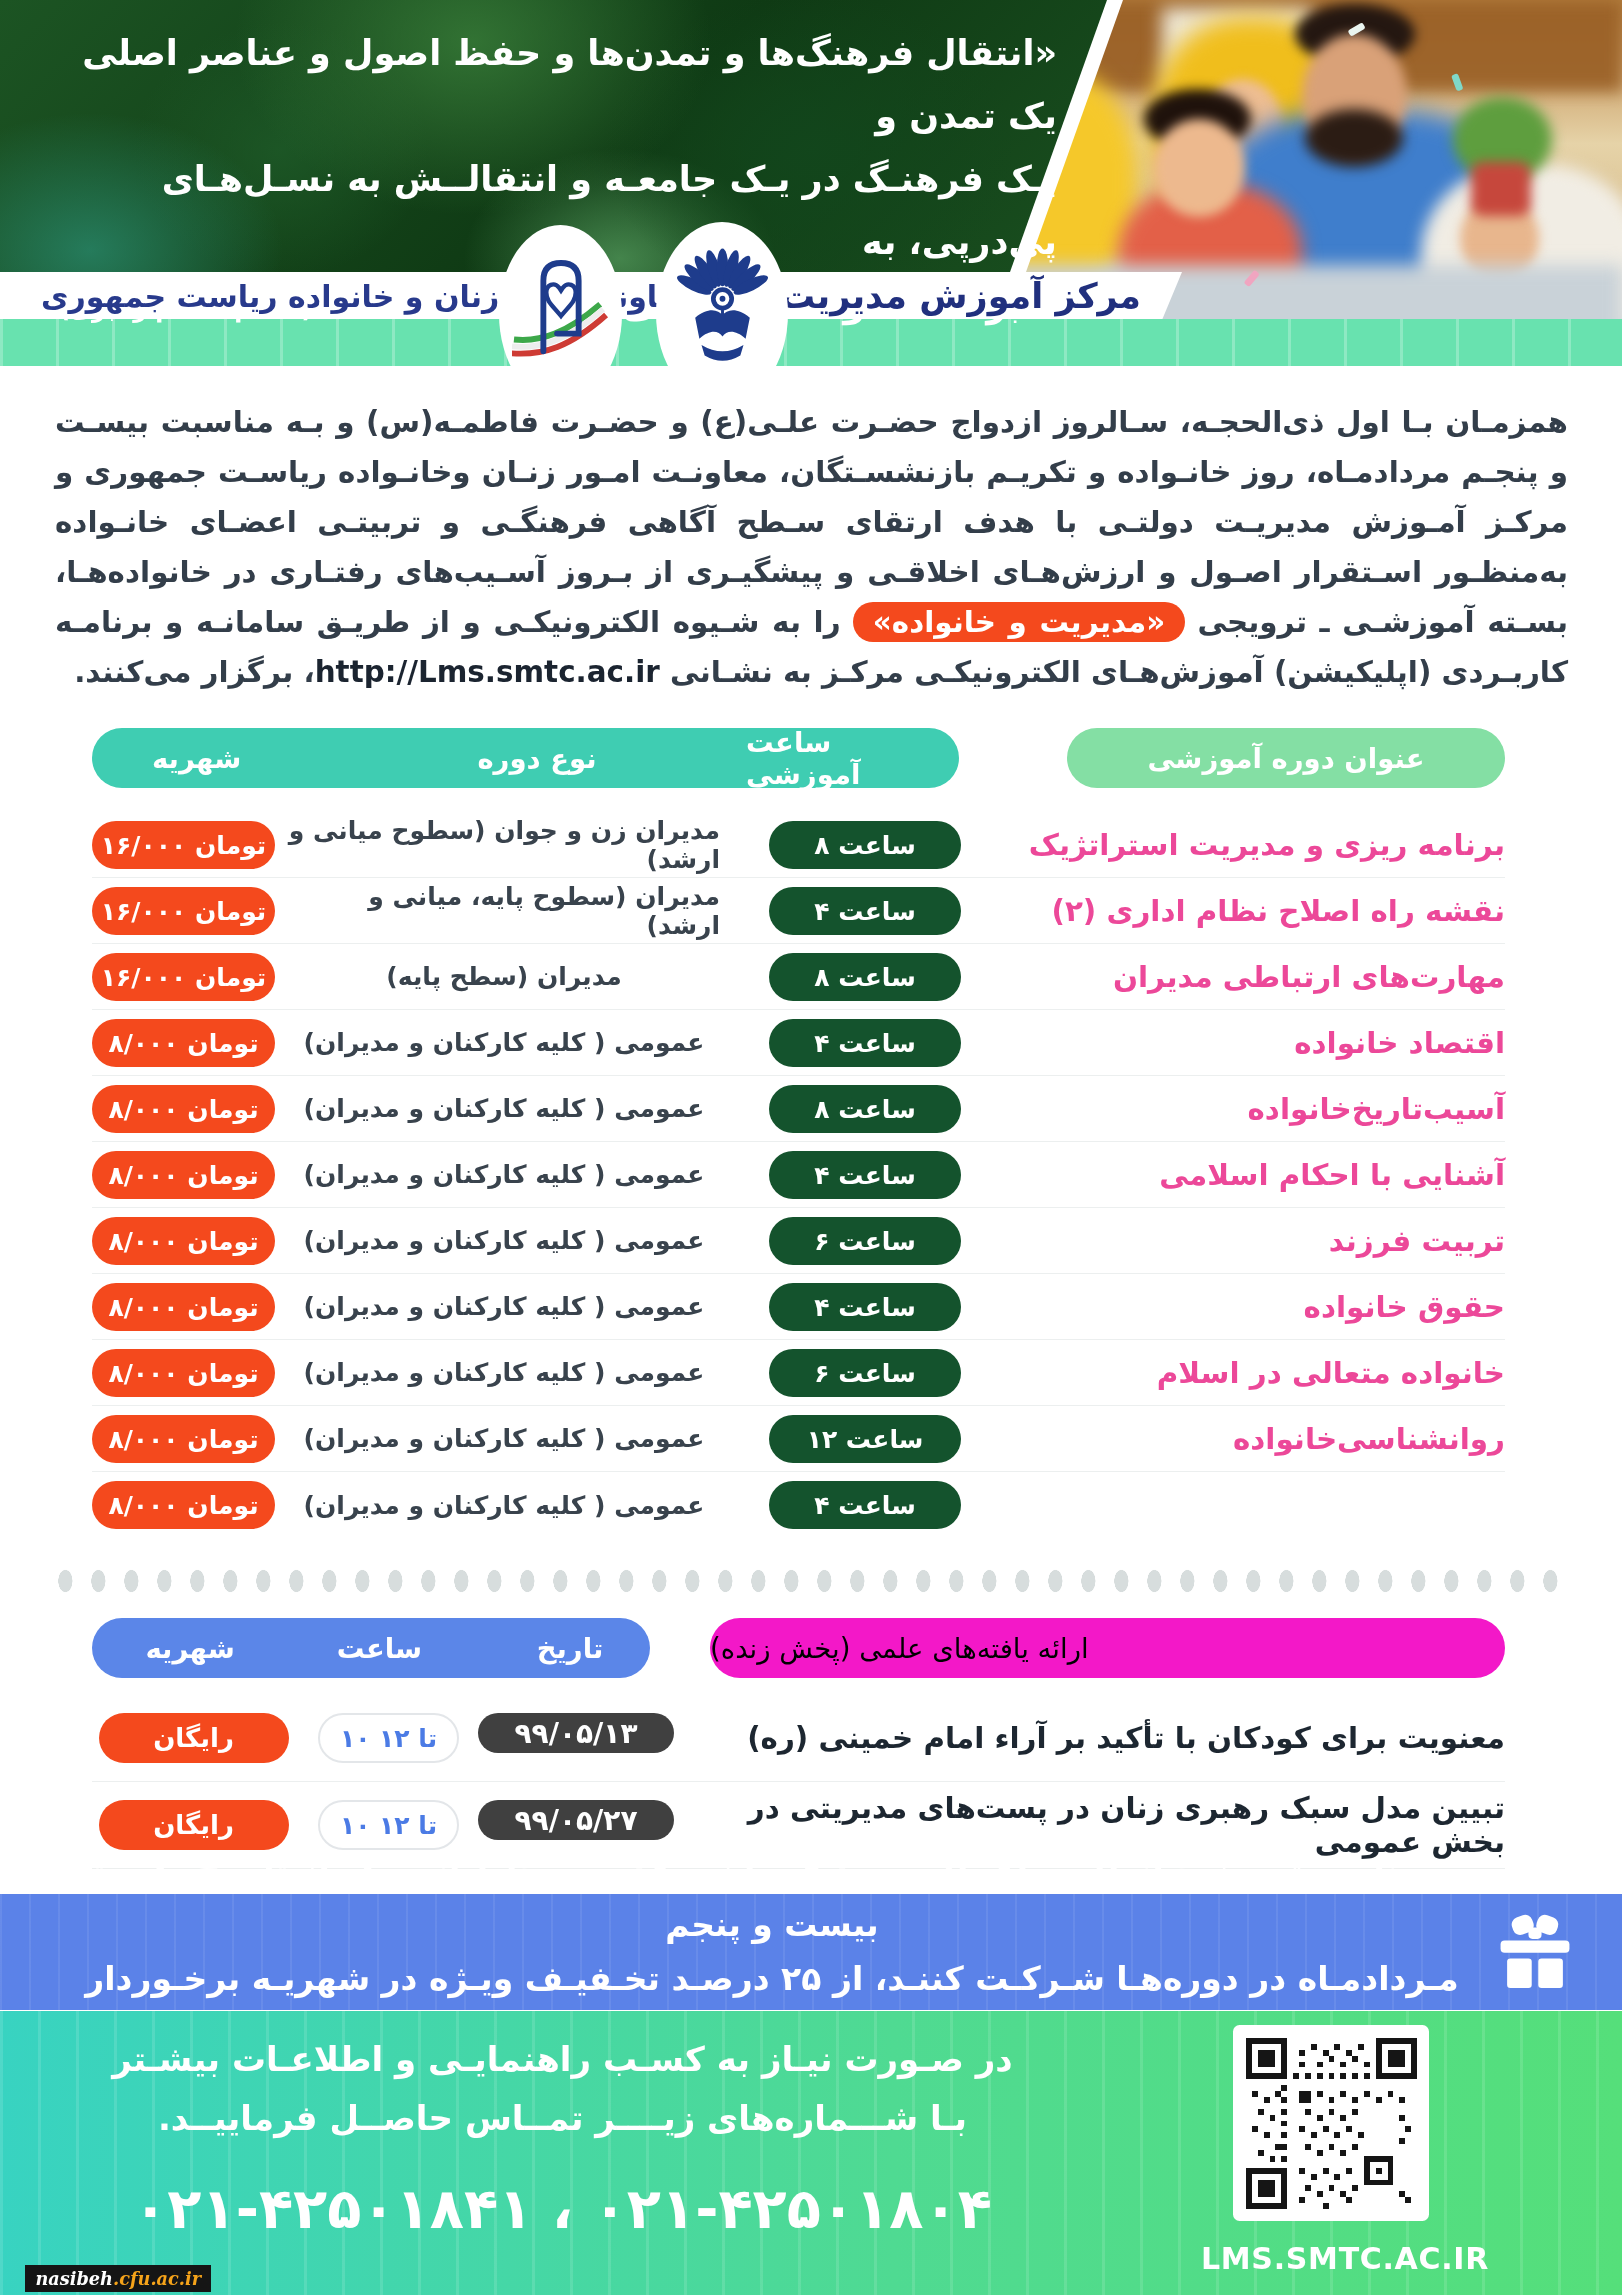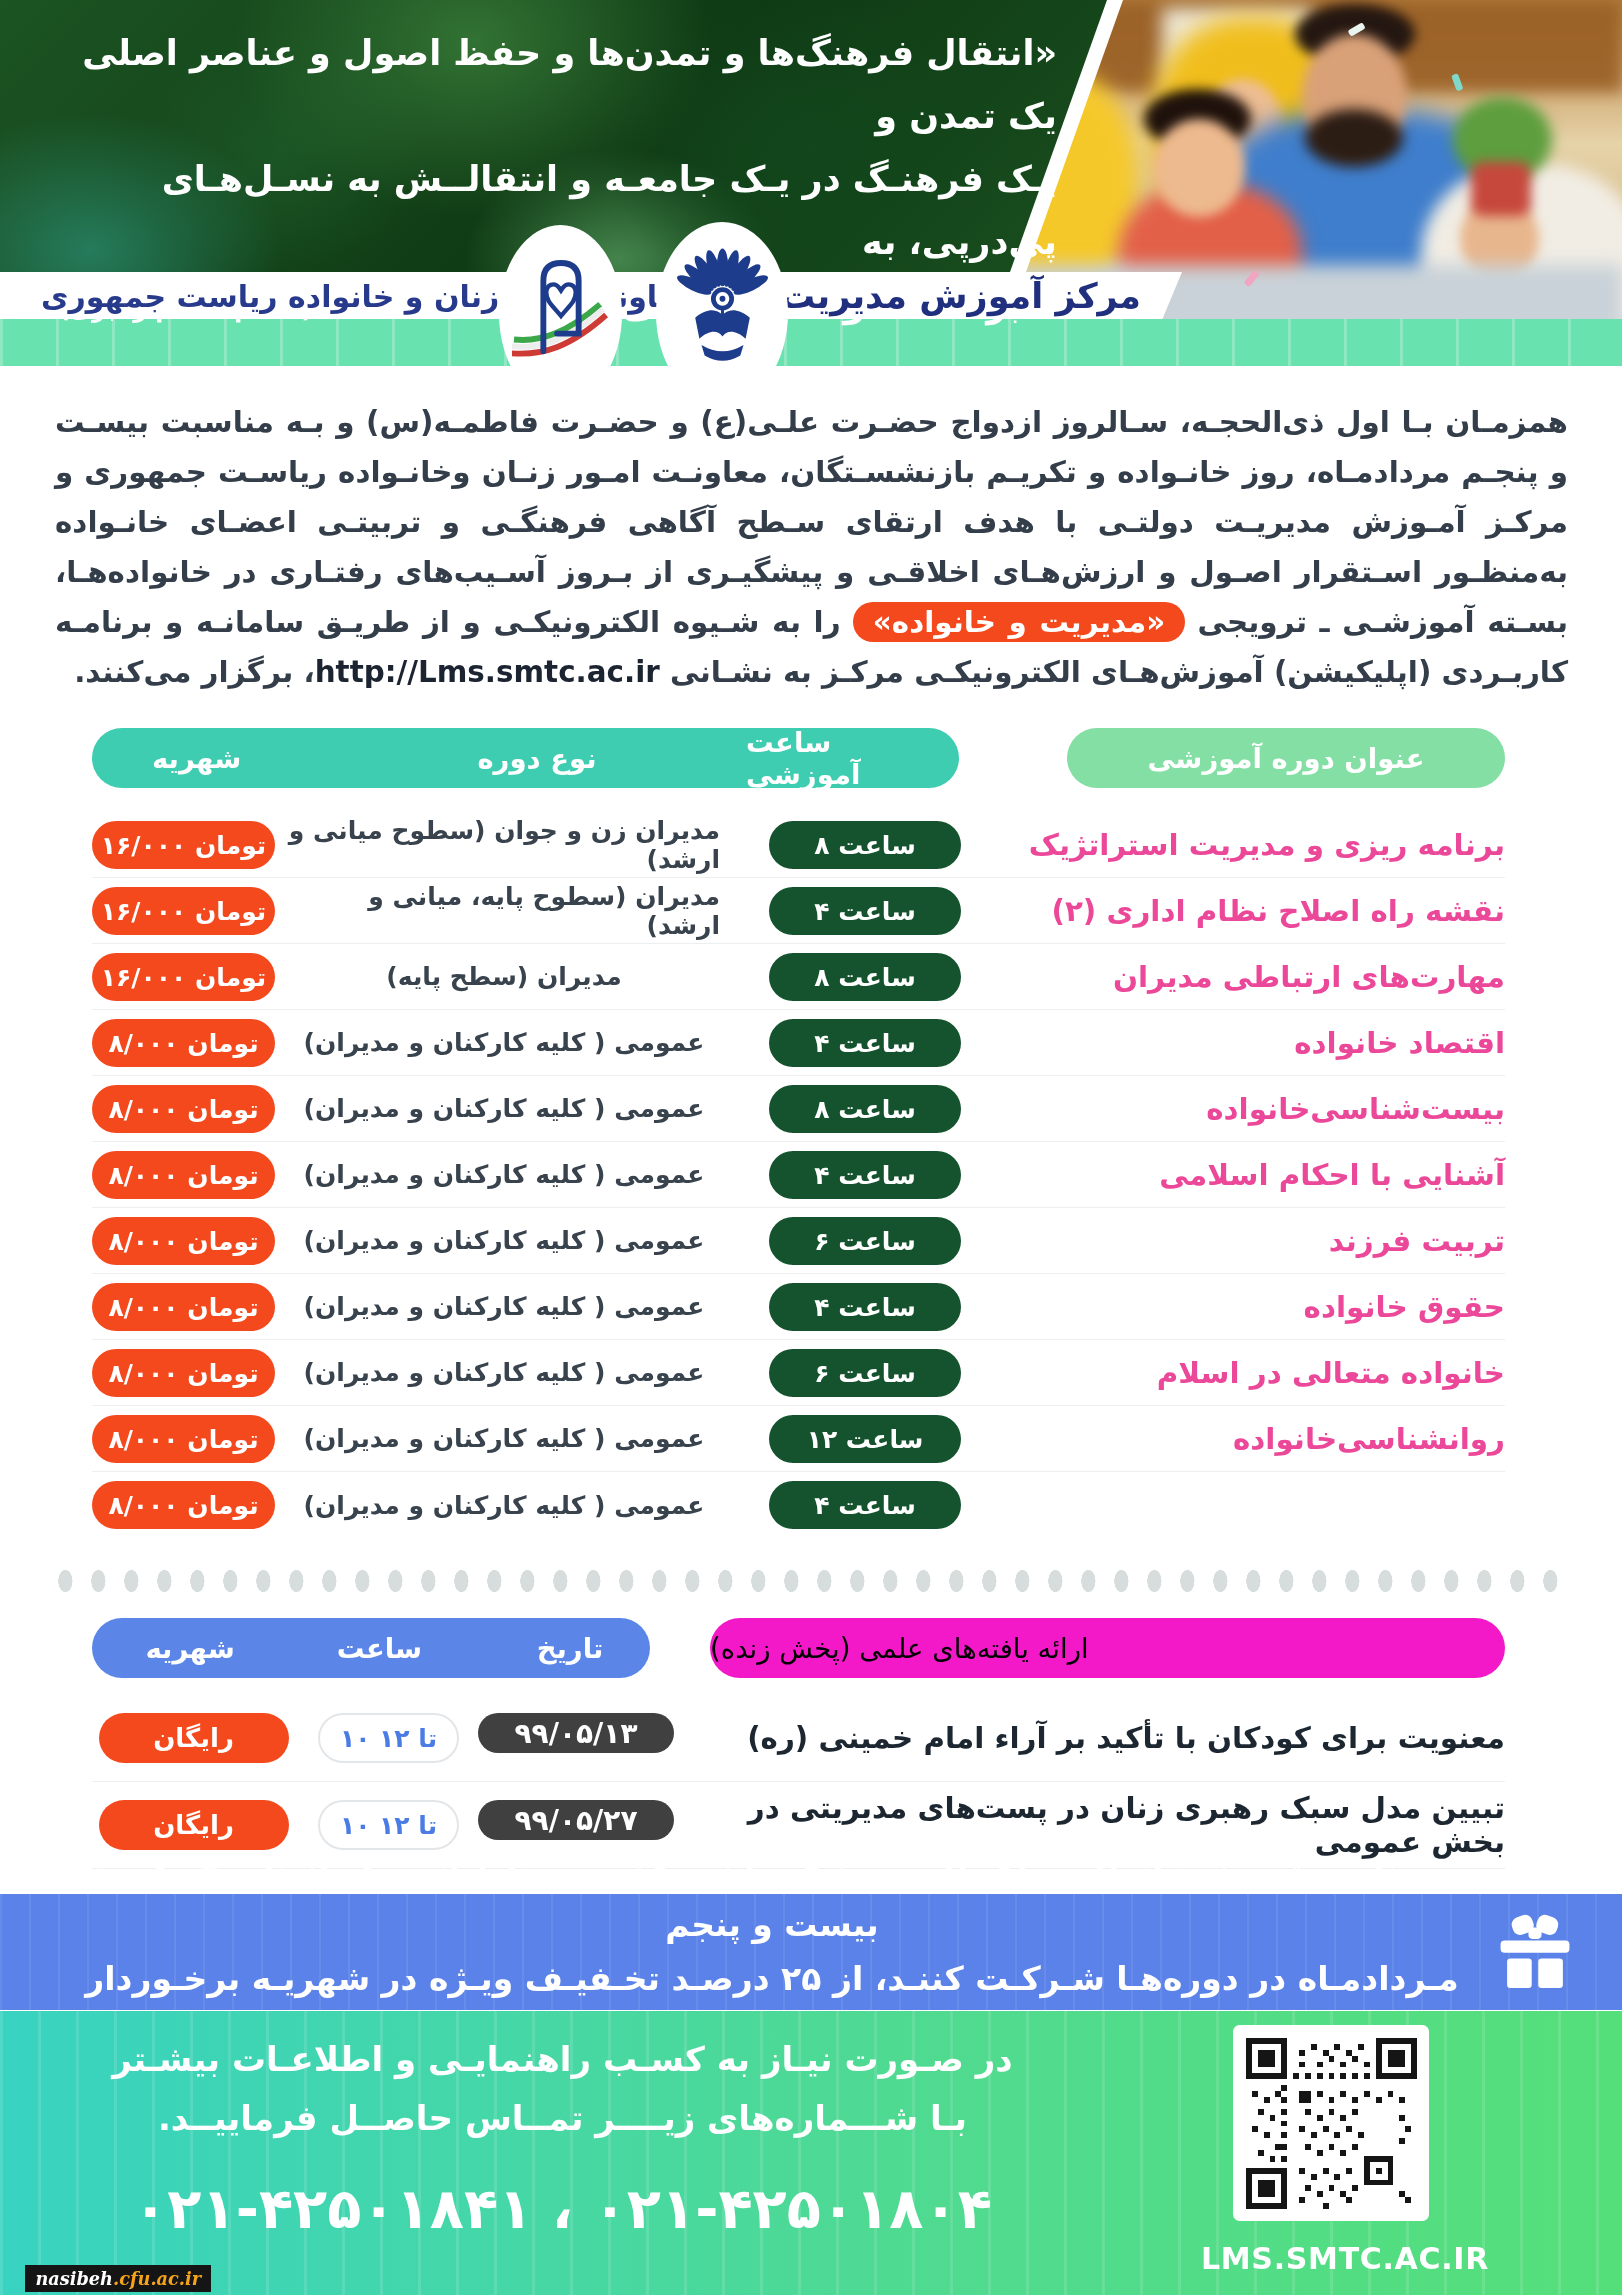--- a/index.html
+++ b/index.html
@@ -267,21 +267,21 @@
       <div class="crow">
         <div class="cfee pill">۸/۰۰۰ تومان</div>
         <div class="ctype">عمومی ( کلیه کارکنان و مدیران)</div>
         <div class="chours pill">۴ ساعت</div>
         <div class="ctitle">اقتصاد خانواده</div>
       </div>
       <div class="crow">
         <div class="cfee pill">۸/۰۰۰ تومان</div>
         <div class="ctype">عمومی ( کلیه کارکنان و مدیران)</div>
         <div class="chours pill">۸ ساعت</div>
-        <div class="ctitle">بیست‌شناسی‌خانواده</div>
+        <div class="ctitle">آسیب‌تاریخ‌خانواده</div>
       </div>
       <div class="crow">
         <div class="cfee pill">۸/۰۰۰ تومان</div>
         <div class="ctype">عمومی ( کلیه کارکنان و مدیران)</div>
         <div class="chours pill">۴ ساعت</div>
         <div class="ctitle">آشنایی با احکام اسلامی</div>
       </div>
       <div class="crow">
         <div class="cfee pill">۸/۰۰۰ تومان</div>
         <div class="ctype">عمومی ( کلیه کارکنان و مدیران)</div>

